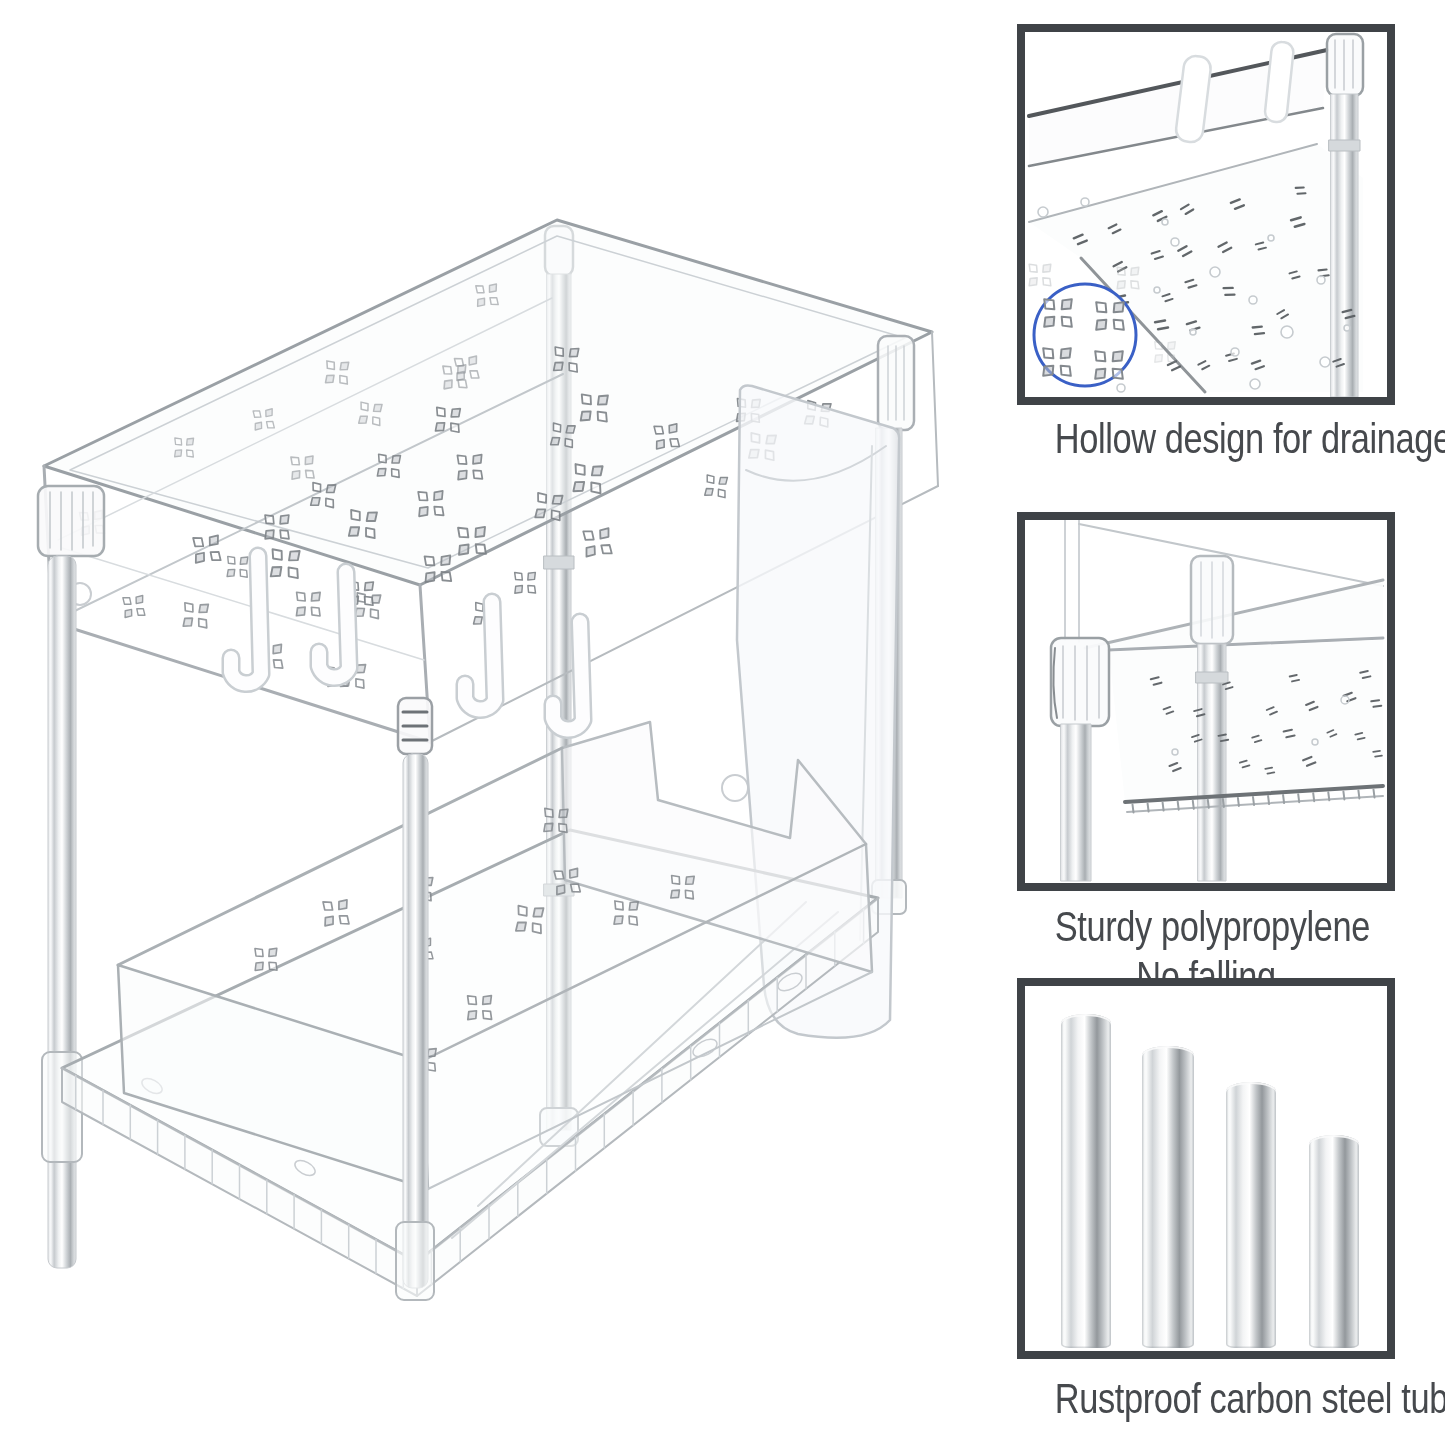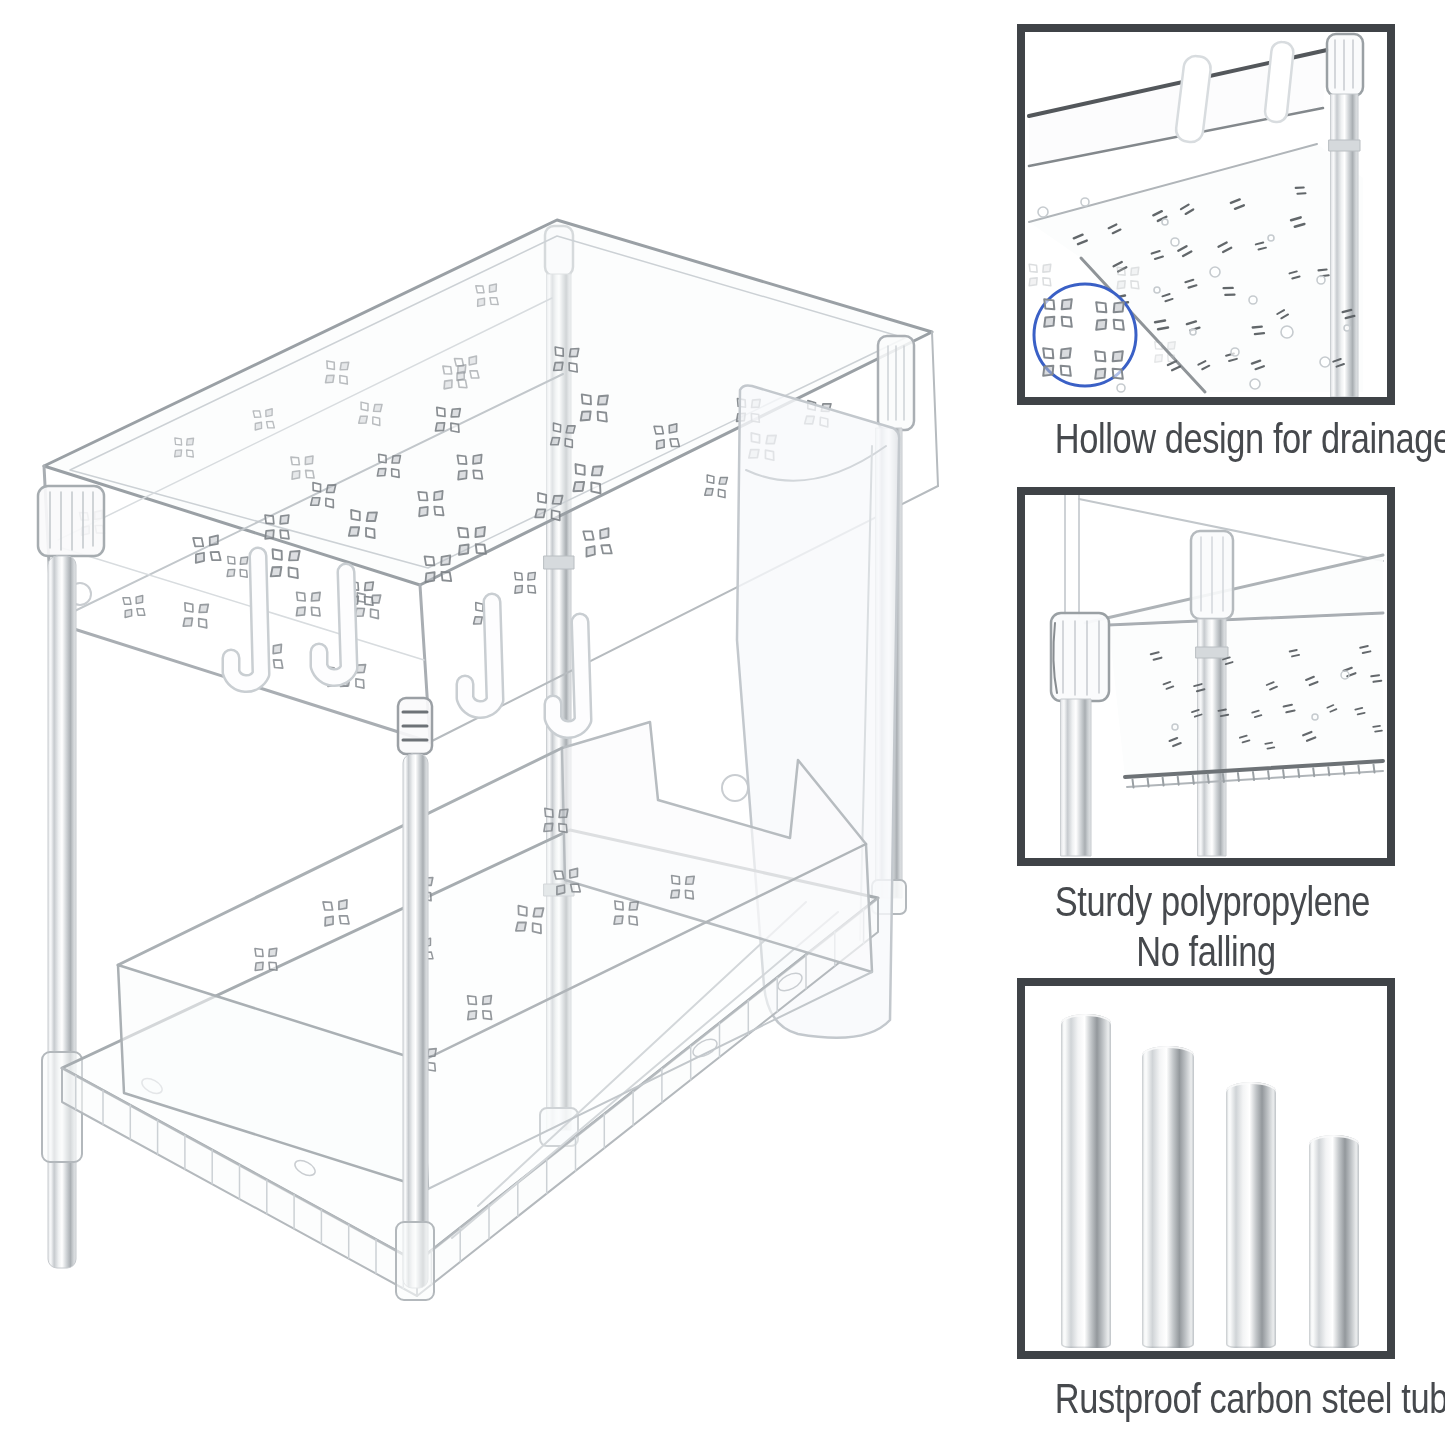--- a/index.html
+++ b/index.html
@@ -10,21 +10,21 @@
   html,body{margin:0;padding:0}
   body{
     width:1445px;height:1445px;background:#ffffff;position:relative;overflow:hidden;
     font-family:"Liberation Sans", sans-serif;
   }
   .stage{position:absolute;inset:0}
   #artMain{position:absolute;left:0;top:0}
   .cards{position:absolute;left:1017px;top:0;width:378px;height:1445px}
   .card{position:absolute;left:0;margin:0;padding:0}
   #card-drainage{top:24px}
-  #card-material{top:487px}
+  #card-material{top:512px}
   #card-tubes{top:978px}
   .frame{border:8px solid var(--frame);background:#fff;width:362px;position:relative;overflow:hidden}
   #card-drainage .frame{height:365px}
   #card-material .frame{height:363px}
   #card-tubes .frame{height:365px}
   .caption{
     width:378px;text-align:center;color:var(--cap);
     font-size:43px;line-height:50px;letter-spacing:-.5px;
     transform:scaleX(.8);transform-origin:50% 0;white-space:nowrap;
   }

